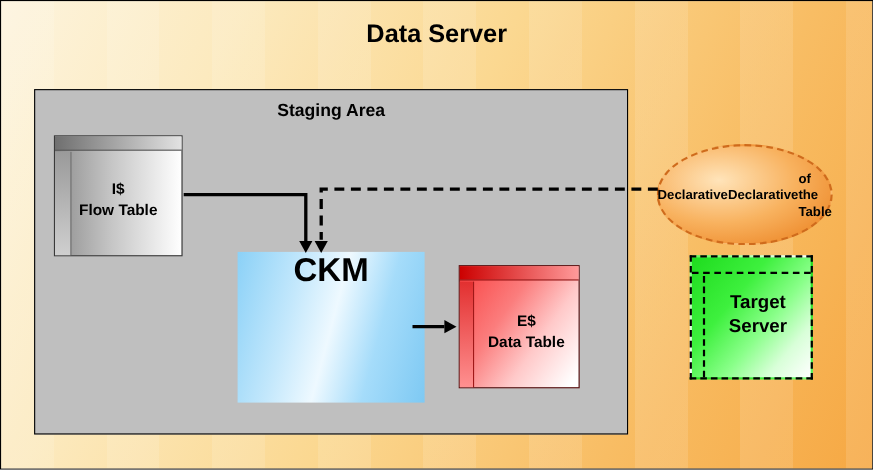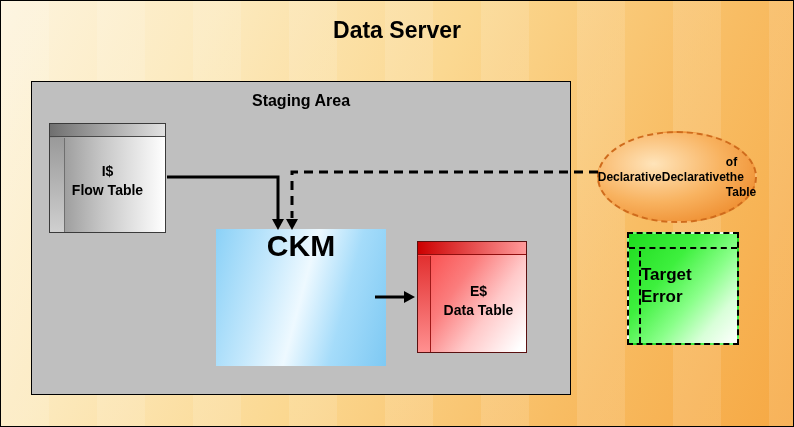--- a/index.html
+++ b/index.html
@@ -138,21 +138,21 @@
   .target-table .thdr {
     position: absolute; top: 0; left: 0; right: 0; height: 15px;
     border-bottom: 2px dashed #000;
   }
   .target-table .tlcol {
     position: absolute; top: 17px; left: 0; bottom: 0; width: 12px;
     border-right: 2px dashed #000;
   }
   .target-table .lbl {
     position: absolute; top: 30px; left: 12px; right: 0;
-    text-align: left;
+    text-align: center;
     font-size: 17px;
     font-weight: bold;
     line-height: 22px;
     color: #000;
   }
 
   
   .arrows {
     position: absolute;
     left: 0; top: 0;
@@ -197,21 +197,21 @@
     <span>Declarative</span>
     <span>Declarative</span>
     <span>of the Table</span>
   </div>
 
   <div class="target-table">
     <div class="thdr"></div>
     <div class="tlcol"></div>
     <div class="lbl">
       <span>Target</span><br>
-      <span>Error</span>
+      <span>Server</span>
     </div>
   </div>
 
   <svg class="arrows" viewBox="0 0 794 427" xmlns="http://www.w3.org/2000/svg">
 
     <g>
       <polyline points="166,176 277,176 277,219" fill="none" stroke="#000" stroke-width="3"></polyline>
       <polygon points="271,218 283,218 277,229" fill="#000"></polygon>
     </g>
 

